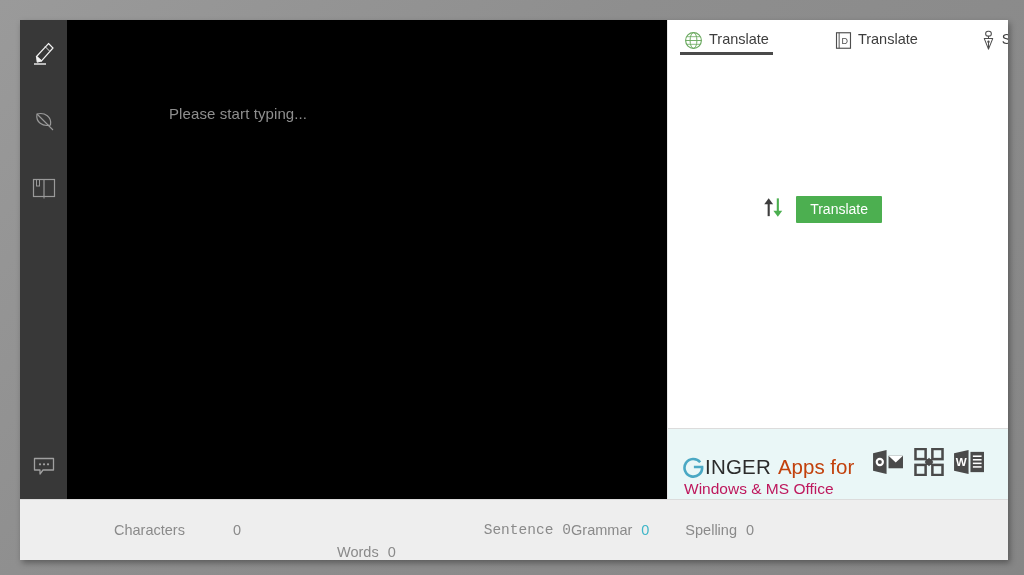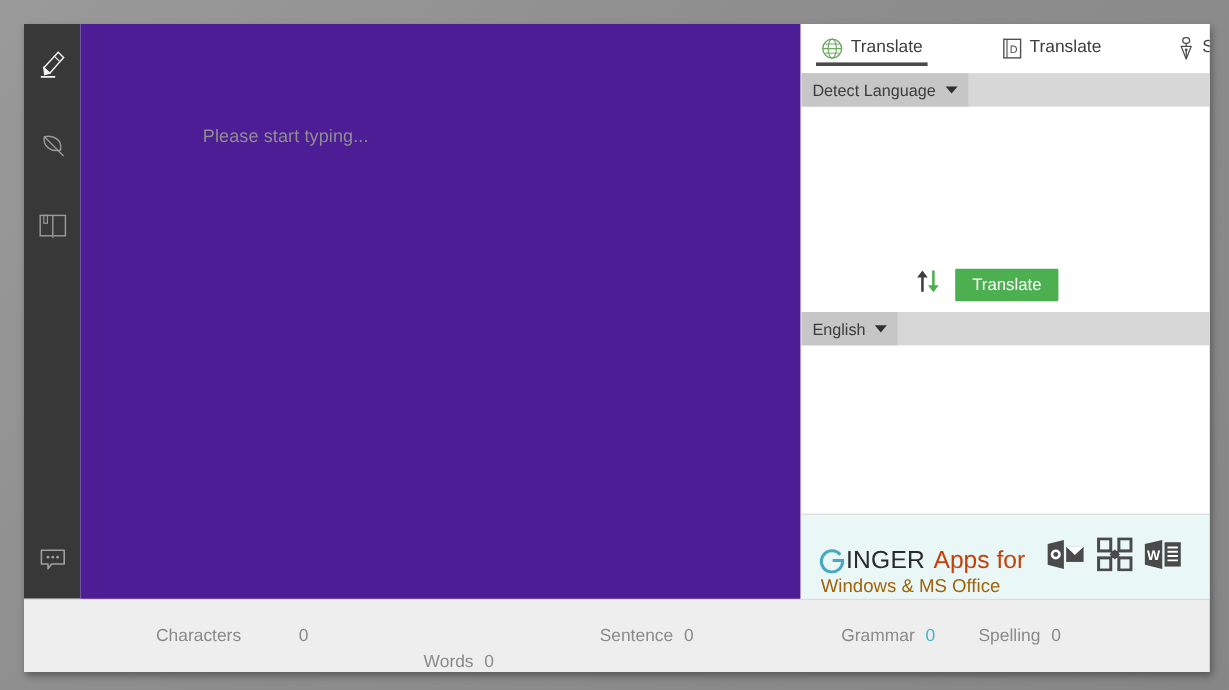--- a/index.html
+++ b/index.html
@@ -56,21 +56,21 @@
     align-items: center;
     justify-content: center;
     cursor: pointer;
   }
   .rail-spacer { flex: 1 1 auto; }
   .rail-icon svg { display: block; }
 
   
   #editor-pane {
     flex: 1 1 auto;
-    background: #4c1d95;
+    background: #000000;
     position: relative;
     min-width: 0;
     text-align: center;
   }
   #editor-placeholder {
     position: absolute;
     left: 102px;
     top: 85px;
     font-size: 15px;
     color: #8e8e8e;
@@ -190,21 +190,21 @@
     align-items: center;
     font-size: 20.5px;
     color: #2b2b2b;
     line-height: 1;
     margin-top: 24px;
   }
   .wm-line1 .apps-for { font-size: 20.5px; margin-left: 7px; color: #c2410c; }
   .wm-ginger-text { letter-spacing: 0.2px; }
   .wm-line2 {
     font-size: 15.5px;
-    color: #a16207;
+    color: #be185d;
     line-height: 1;
     padding-left: 2px;
   }
   #office-icons { display: flex; align-items: center; gap: 9px; margin-left: 4px; }
 
   
   #statusbar {
     flex: 0 0 47px;
     background: #eeeeee;
     border-top: 1px solid #dcdcdc;
@@ -212,24 +212,24 @@
     align-items: center;
     padding-left: 47px;
   }
   .status-item {
     display: flex;
     align-items: baseline;
     gap: 9px;
     font-size: 14.5px;
     color: #8a8a8a;
   }
-  #status-characters { margin-left: 63px; gap: 48px; }
+  #status-characters { margin-left: 47px; gap: 48px; }
   #status-words      { margin-left: 96px; margin-top: 44px; }
-  #status-sentence   { margin-left: 88px; }
-  #status-grammar    { margin-left: 123px; }
+  #status-sentence   { margin-left: 88px; font-family: Liberation Mono, monospace; }
+  #status-grammar    { }
   #status-spelling   { margin-left: 36px; }
   .status-value { color: #8a8a8a; }
   .status-value.accent { color: #3fb6c8; }
 </style>
 </head>
 <body>
 
 <div id="page">
   <div id="window">
 
@@ -321,47 +321,35 @@
                 <line x1="7" y1="6.4" x2="7" y2="9" stroke="#4d4d4d" stroke-width="1.1"></line>
                 <path d="M2.6 9 H11.4 L7 20 Z" fill="none" stroke="#4d4d4d" stroke-width="1.1" stroke-linejoin="round"></path>
                 <line x1="7" y1="12" x2="7" y2="20" stroke="#4d4d4d" stroke-width="1.1"></line>
                 <circle cx="7" cy="12.2" r="1.25" fill="#4d4d4d"></circle>
               </svg>
             </span>
             <span class="tab-label">Synonyms</span>
           </div>
         </div>
 
-        <div class="lang-bar">
-          <div class="lang-select">
-            <span>Detect Language</span>
-            <span class="caret"></span>
-          </div>
-        </div>
 
         <div id="source-area">
           <div id="translate-action">
             <span id="swap-icon">
               <svg width="25" height="25" viewBox="0 0 26 26">
                 <line x1="8" y1="22" x2="8" y2="7" stroke="#3d3d3d" stroke-width="2.2"></line>
                 <path d="M8 3.5 L12.6 9.6 L3.4 9.6 Z" fill="#3d3d3d"></path>
                 <line x1="17.5" y1="3.5" x2="17.5" y2="18" stroke="#4caf50" stroke-width="2.2"></line>
                 <path d="M17.5 22.5 L22.1 16.4 L12.9 16.4 Z" fill="#4caf50"></path>
               </svg>
             </span>
             <button id="translate-button">Translate</button>
           </div>
         </div>
 
-        <div class="lang-bar">
-          <div class="lang-select">
-            <span>English</span>
-            <span class="caret"></span>
-          </div>
-        </div>
 
         <div id="target-area"></div>
 
         <div id="panel-footer">
           <div id="ginger-wordmark">
             <div class="wm-line1">
               <span>
                 <svg width="23" height="23" viewBox="0 0 24 24" style="display:block;">
                   <path d="M19 7.6 A9.2 9.2 0 1 0 21 12.6 L12.4 12.6" fill="none" stroke="#4aa8c4" stroke-width="2.7" stroke-linecap="butt"></path>
                 </svg>

